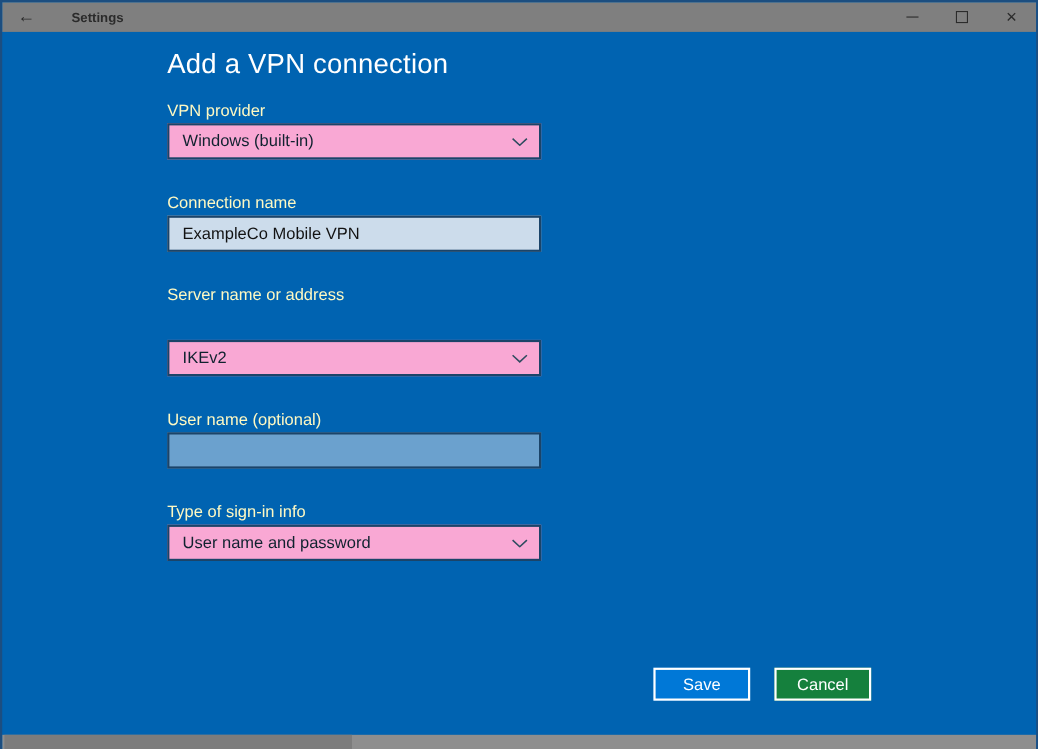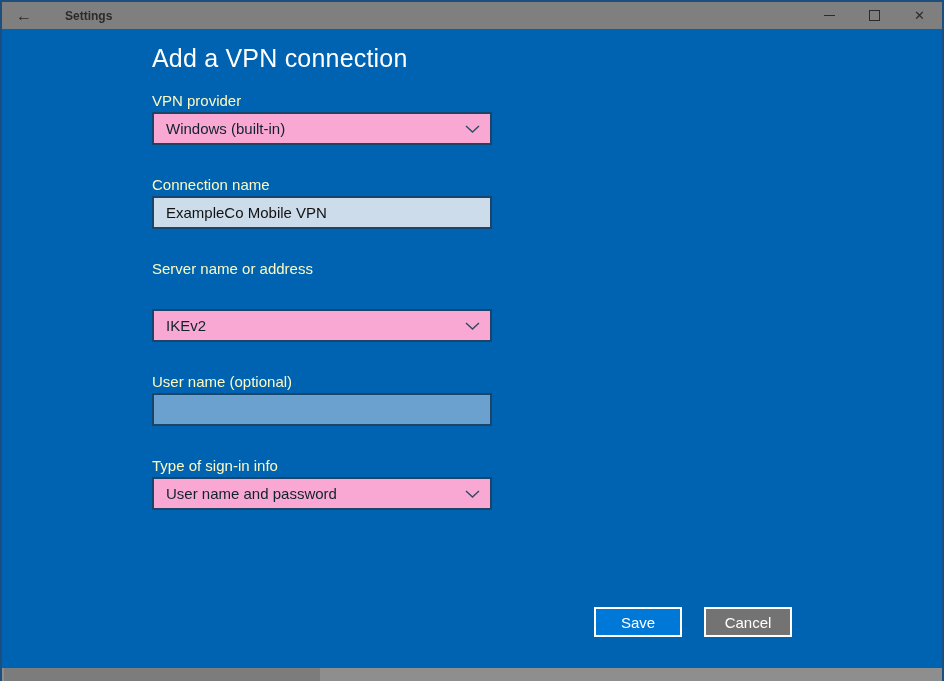--- a/index.html
+++ b/index.html
@@ -88,21 +88,21 @@
   .btn {
     width: 88px; height: 30px;
     box-sizing: border-box;
     border: 2px solid #FFFFFF;
     color: #FFFFFF;
     font-size: 15px;
     display: flex; align-items: center; justify-content: center;
     cursor: default;
   }
   .btn-save { background: #0078D7; }
-  .btn-cancel { background: #737373; }
+  .btn-cancel { background: #15803d; }
   
   .hscrollbar {
     position: absolute;
     left: 0; right: 0; bottom: 0;
     height: 13px;
     background: #8E8E8E;
   }
   .hscroll-thumb {
     position: absolute;
     left: 2px; top: 0;

